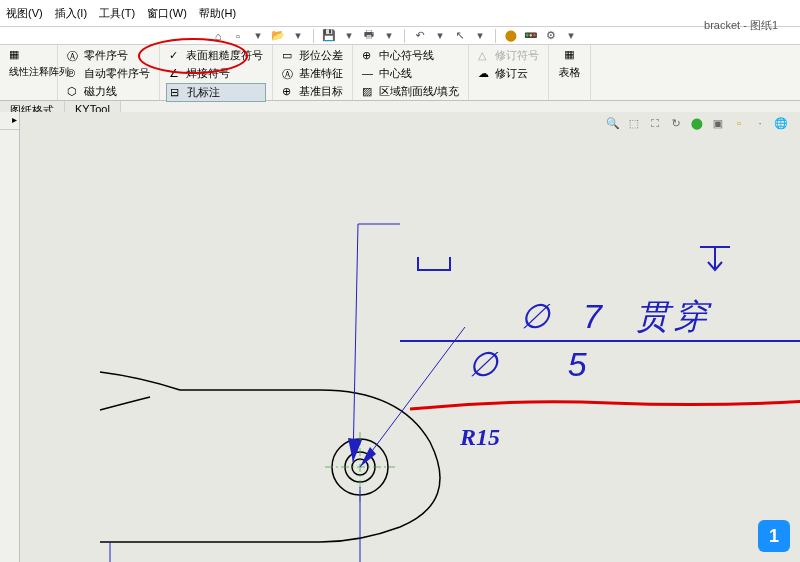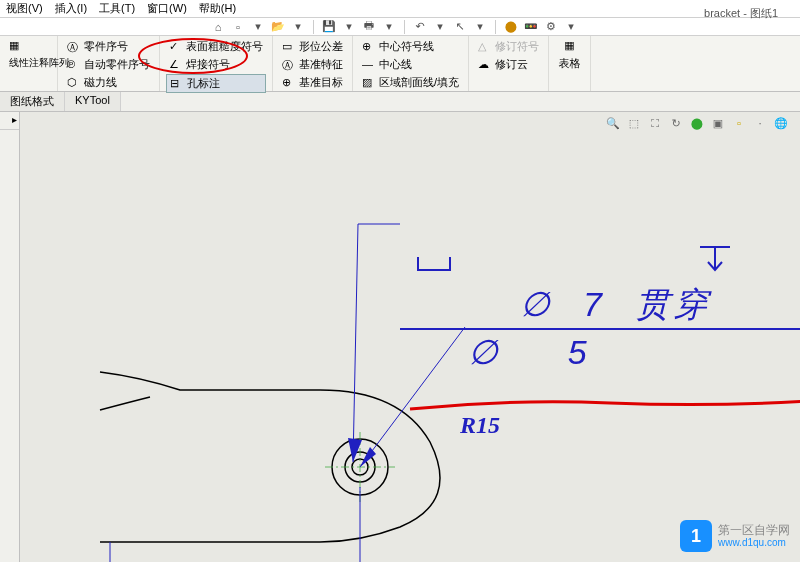--- a/index.html
+++ b/index.html
@@ -1,38 +1,38 @@
 <!DOCTYPE html>
 <html><head>
 <meta charset="utf-8">
 <style>
 * { margin: 0; padding: 0; box-sizing: border-box; font-family: "Microsoft YaHei", sans-serif; }
 body { width: 800px; height: 562px; background: #e8e8e3; position: relative; overflow: hidden; }
-.menubar { background: #fff; height: 18px; border-bottom: 1px solid #d0d0d0; display: flex; align-items: center; font-size: 11px; }
+.menubar { background: #fff; height: 27px; border-bottom: 1px solid #d0d0d0; display: flex; align-items: center; font-size: 11px; }
 .menubar span { padding: 0 6px; cursor: default; }
 .toolbar-top { background: #fff; height: 18px; border-bottom: 1px solid #d0d0d0; display: flex; align-items: center; padding-left: 210px; gap: 4px; }
 .toolbar-top .ticon { width: 16px; height: 16px; display: inline-flex; align-items: center; justify-content: center; font-size: 11px; color: #555; }
 .sep { width: 1px; height: 14px; background: #ccc; margin: 0 3px; }
 .ribbon { background: #f4f4f0; height: 56px; border-bottom: 1px solid #c0c0c0; display: flex; font-size: 11px; position: relative; }
 .rgroup { padding: 2px 6px; border-right: 1px solid #dcdcd8; display: flex; flex-direction: column; gap: 1px; }
 .ritem { display: flex; align-items: center; gap: 3px; padding: 1px 3px; white-space: nowrap; cursor: default; }
 .ritem .ic { width: 14px; height: 14px; display: inline-block; }
 .ritem.highlighted { background: #d8e0e8; border: 1px solid #8aa; }
 .red-circle { position: absolute; left: 138px; top: 38px; width: 110px; height: 36px; border: 2px solid #d00; border-radius: 50%; pointer-events: none; z-index: 10; }
 .tabs { background: #f0f0ec; height: 20px; border-bottom: 1px solid #c0c0c0; display: flex; font-size: 11px; }
 .tab { padding: 2px 10px; border-right: 1px solid #d0d0d0; cursor: default; background: #e8e8e4; }
-.title-area { position: absolute; top: 4px; right: 20px; font-size: 11px; color: #555; padding: 2px; }
+.title-area { position: absolute; top: 16px; right: 20px; font-size: 11px; color: #555; padding: 2px; }
 .panel-left { position: absolute; left: 0; top: 112px; width: 20px; height: 450px; background: #f0f0ec; border-right: 1px solid #c0c0c0; }
 .drawing-area { position: absolute; left: 20px; top: 112px; right: 0; bottom: 0; background: #e8e8e3; }
 .view-toolbar { position: absolute; top: 2px; right: 10px; display: flex; gap: 3px; }
 .view-toolbar .vicon { width: 18px; height: 18px; display: flex; align-items: center; justify-content: center; font-size: 11px; color: #666; }
 
 
 .part { position: absolute; left: 80px; top: 260px; }
-.dim-text { font-family: "STXingkai","KaiTi",serif; color: #2020c0; font-style: italic; }
+.dim-text { font-family: "STXingkai","KaiTi",serif; color: #2020c0; font-style: italic; margin-top: 12px; }
 .dim-r15 { position: absolute; left: 440px; top: 300px; font-size: 24px; font-weight: bold; }
 .callout-box { position: absolute; left: 380px; top: 170px; }
 .callout-line1 { font-size: 34px; letter-spacing: 4px; }
 .callout-line2 { font-size: 34px; letter-spacing: 4px; border-top: 2px solid #2020c0; padding-top: 2px; display: flex; align-items: center; gap: 8px; }
 .diam { font-size: 34px; }
 .red-under { position: absolute; left: 390px; top: 285px; width: 400px; height: 20px; }
 .watermark { position: absolute; right: 10px; bottom: 10px; display: flex; align-items: center; gap: 6px; }
 .wm-logo { width: 32px; height: 32px; background: #1890ff; border-radius: 6px; color: #fff; display: flex; align-items: center; justify-content: center; font-size: 18px; font-weight: bold; }
 .wm-text { font-size: 12px; color: #888; line-height: 1.2; }
 .wm-text .u { color: #1890ff; font-size: 10px; }
@@ -222,18 +222,14 @@
       <span class="diam">∅</span>
       <span style="width:50px"></span>
       <span>5</span>
     </div>
   </div>
 
   <div class="dim-text dim-r15">R15</div>
 
   <div class="watermark">
     <div class="wm-logo">1</div>
-    <div class="wm-text">
-      <div>第一区自学网</div>
-      <div class="u">www.d1qu.com</div>
-    </div>
   </div>
 </div>
 
 </body></html>

